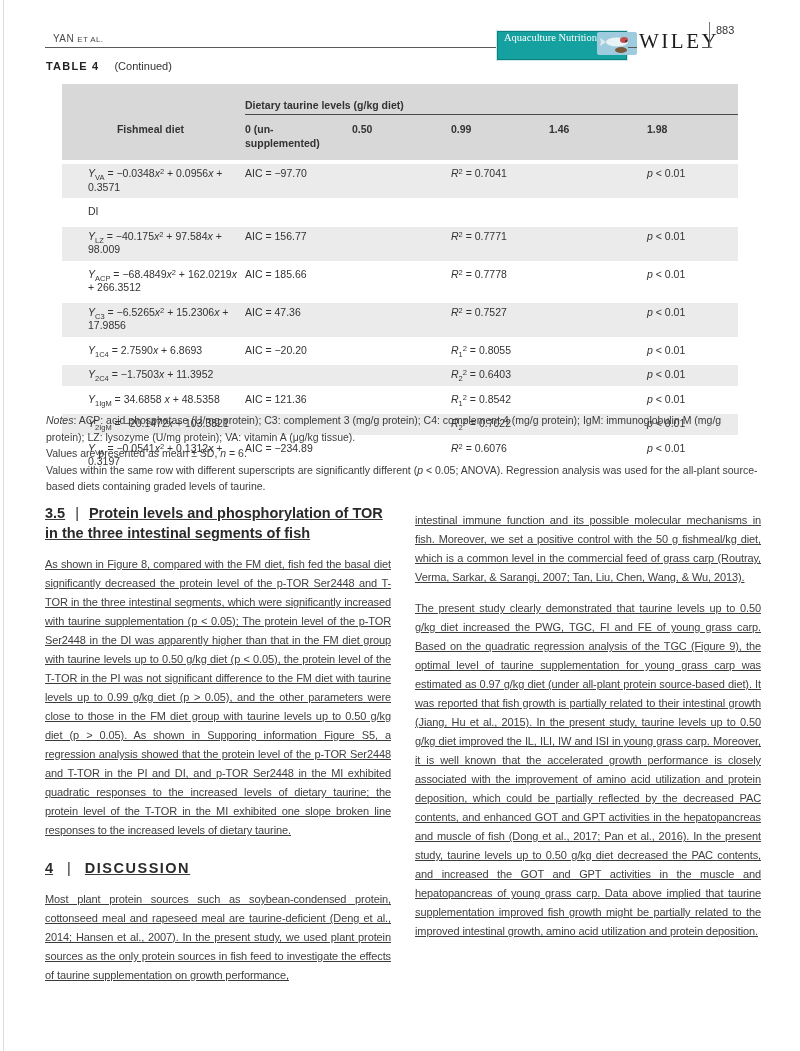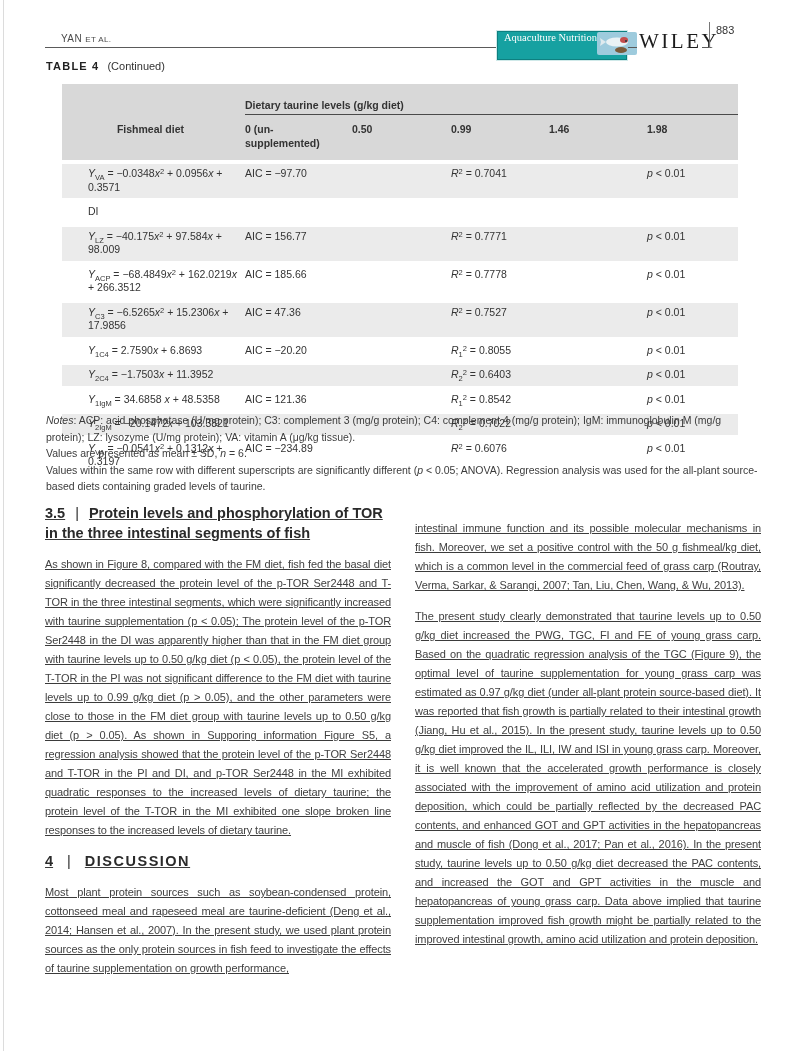--- a/index.html
+++ b/index.html
@@ -2,36 +2,36 @@
 <html><head>
 <meta charset="utf-8">
 <style>
   html,body{margin:0;padding:0;}
   body{width:800px;height:1051px;background:#fff;font-family:"Liberation Sans",sans-serif;color:#3b3b3b;}
   .page{position:relative;width:800px;height:1051px;background:#fff;overflow:hidden;}
   .edge-line{position:absolute;left:3px;top:0;bottom:0;width:1px;background:#dcdcdc;}
 
   
   .header{position:absolute;top:24px;left:45px;width:715px;height:42px;}
-  .authors{position:absolute;left:16px;top:9px;font-size:10px;color:#4a4a4a;letter-spacing:.4px;}
+  .authors{position:absolute;left:8px;top:9px;font-size:10px;color:#4a4a4a;letter-spacing:.4px;}
   .authors .etal{font-size:8px;}
   .head-rule{position:absolute;left:0;top:23px;width:452px;height:1px;background:#5a5a5a;}
   .badge{position:absolute;left:452px;top:7px;width:130px;height:29px;background:#16a1a1;border:1px solid #0d8080;box-shadow:0 0 0 1px #cfe9e9;display:flex;align-items:flex-start;box-sizing:border-box;}
   .badge-label{color:#fff;font-family:"Liberation Serif",serif;font-size:10.5px;padding-left:6px;flex:1;white-space:nowrap;}
   .badge-fish{width:40px;height:23px;margin-right:2px;flex:none;}
   .rule2{position:absolute;left:583px;top:23px;width:9px;height:1px;background:#5a5a5a;}
   .wiley{position:absolute;left:594px;top:5px;font-family:"Liberation Serif",serif;font-size:21px;letter-spacing:2.5px;color:#1c1c1c;font-weight:500;text-align:right;}
   .wiley-rule{position:absolute;left:657px;top:23px;width:7px;height:1px;background:#5a5a5a;}
   .pn-rule{position:absolute;left:664px;top:-2px;width:1px;height:26px;background:#777;}
   .page-number{position:absolute;left:671px;top:0;font-size:11px;color:#333;}
 
   
   .table-title{position:absolute;left:46px;top:60px;font-size:11px;color:#222;}
   .table-title .tlabel{font-weight:bold;letter-spacing:1.2px;}
-  .table-title .tcont{margin-left:8px;color:#333;}
+  .table-title .tcont{margin-left:15px;color:#333;}
   .table-wrap{position:absolute;left:62px;top:84px;width:676px;font-size:10.5px;color:#333;}
   .thead{background:#d8d8d8;}
   .spanner-row{display:flex;}
   .spanner-spacer{width:183px;flex:none;}
   .spanner{flex:1;border-bottom:1px solid #4a4a4a;font-weight:bold;padding:15px 0 3px 0;}
   .cols-row{display:flex;font-weight:bold;padding:5px 0 6px 0;}
   .cell{box-sizing:border-box;padding:3px 6px 4px 0;line-height:13.5px;}
   .c1{width:183px;flex:none;padding-left:26px;}
   .c2{width:107px;flex:none;}
   .c3{width:99px;flex:none;}
@@ -52,21 +52,21 @@
   .notes p{margin:0;}
 
   
   .body-cols{position:absolute;left:45px;top:503px;width:712px;display:flex;gap:24px;text-decoration:underline;}
   .col{width:346px;flex:none;}
   .sec-h{margin:0;font-size:14.5px;line-height:20px;font-weight:bold;color:#2a2a2a;}
   .sec-h .sep{font-weight:400;padding:0 10px;color:#2a2a2a;}
   .sec-h.caps .sep{padding:0 14px;}
   .sec-h.caps .t{letter-spacing:1.5px;}
   .para{margin:12px 0 0 0;text-align:justify;font-size:11px;line-height:19px;letter-spacing:-0.1px;color:#414141;}
-  .gap-top{margin-top:11px;}
+  .gap-top{margin-top:18px;}
   .h-gap{margin-top:14px;}
 </style>
 </head>
 <body>
 
 <div class="page">
   <div class="edge-line"></div>
 
   <div class="header">
     <div class="authors"><span>YAN</span> <span class="etal">ET AL.</span></div>
@@ -203,17 +203,17 @@
   </div>
 
   <div class="body-cols">
     <div class="col">
       <h3 class="sec-h"><span>3.5</span><span class="sep">|</span><span class="t">Protein levels and phosphorylation of TOR in the three intestinal segments of fish</span></h3>
       <p class="para">As shown in Figure 8, compared with the FM diet, fish fed the basal diet significantly decreased the protein level of the p-TOR Ser2448 and T-TOR in the three intestinal segments, which were significantly increased with taurine supplementation (p &lt; 0.05); The protein level of the p-TOR Ser2448 in the DI was apparently higher than that in the FM diet group with taurine levels up to 0.50 g/kg diet (p &lt; 0.05), the protein level of the T-TOR in the PI was not significant difference to the FM diet with taurine levels up to 0.99 g/kg diet (p &gt; 0.05), and the other parameters were close to those in the FM diet group with taurine levels up to 0.50 g/kg diet (p &gt; 0.05). As shown in Supporing information Figure S5, a regression analysis showed that the protein level of the p-TOR Ser2448 and T-TOR in the PI and DI, and p-TOR Ser2448 in the MI exhibited quadratic responses to the increased levels of dietary taurine; the protein level of the T-TOR in the MI exhibited one slope broken line responses to the increased levels of dietary taurine.</p>
       <h3 class="sec-h caps gap-top"><span>4</span><span class="sep">|</span><span class="t">DISCUSSION</span></h3>
       <p class="para">Most plant protein sources such as soybean-condensed protein, cottonseed meal and rapeseed meal are taurine-deficient (Deng et al., 2014; Hansen et al., 2007). In the present study, we used plant protein sources as the only protein sources in fish feed to investigate the effects of taurine supplementation on growth performance,</p>
     </div>
     <div class="col">
-      <p class="para" style="margin-top:16px;">intestinal immune function and its possible molecular mechanisms in fish. Moreover, we set a positive control with the 50 g fishmeal/kg diet, which is a common level in the commercial feed of grass carp (Routray, Verma, Sarkar, &amp; Sarangi, 2007; Tan, Liu, Chen, Wang, &amp; Wu, 2013).</p>
+      <p class="para" style="margin-top:8px;">intestinal immune function and its possible molecular mechanisms in fish. Moreover, we set a positive control with the 50 g fishmeal/kg diet, which is a common level in the commercial feed of grass carp (Routray, Verma, Sarkar, &amp; Sarangi, 2007; Tan, Liu, Chen, Wang, &amp; Wu, 2013).</p>
       <p class="para">The present study clearly demonstrated that taurine levels up to 0.50 g/kg diet increased the PWG, TGC, FI and FE of young grass carp. Based on the quadratic regression analysis of the TGC (Figure 9), the optimal level of taurine supplementation for young grass carp was estimated as 0.97 g/kg diet (under all-plant protein source-based diet). It was reported that fish growth is partially related to their intestinal growth (Jiang, Hu et al., 2015). In the present study, taurine levels up to 0.50 g/kg diet improved the IL, ILI, IW and ISI in young grass carp. Moreover, it is well known that the accelerated growth performance is closely associated with the improvement of amino acid utilization and protein deposition, which could be partially reflected by the decreased PAC contents, and enhanced GOT and GPT activities in the hepatopancreas and muscle of fish (Dong et al., 2017; Pan et al., 2016). In the present study, taurine levels up to 0.50 g/kg diet decreased the PAC contents, and increased the GOT and GPT activities in the muscle and hepatopancreas of young grass carp. Data above implied that taurine supplementation improved fish growth might be partially related to the improved intestinal growth, amino acid utilization and protein deposition.</p>
     </div>
   </div>
 </div>
 
 </body></html>

